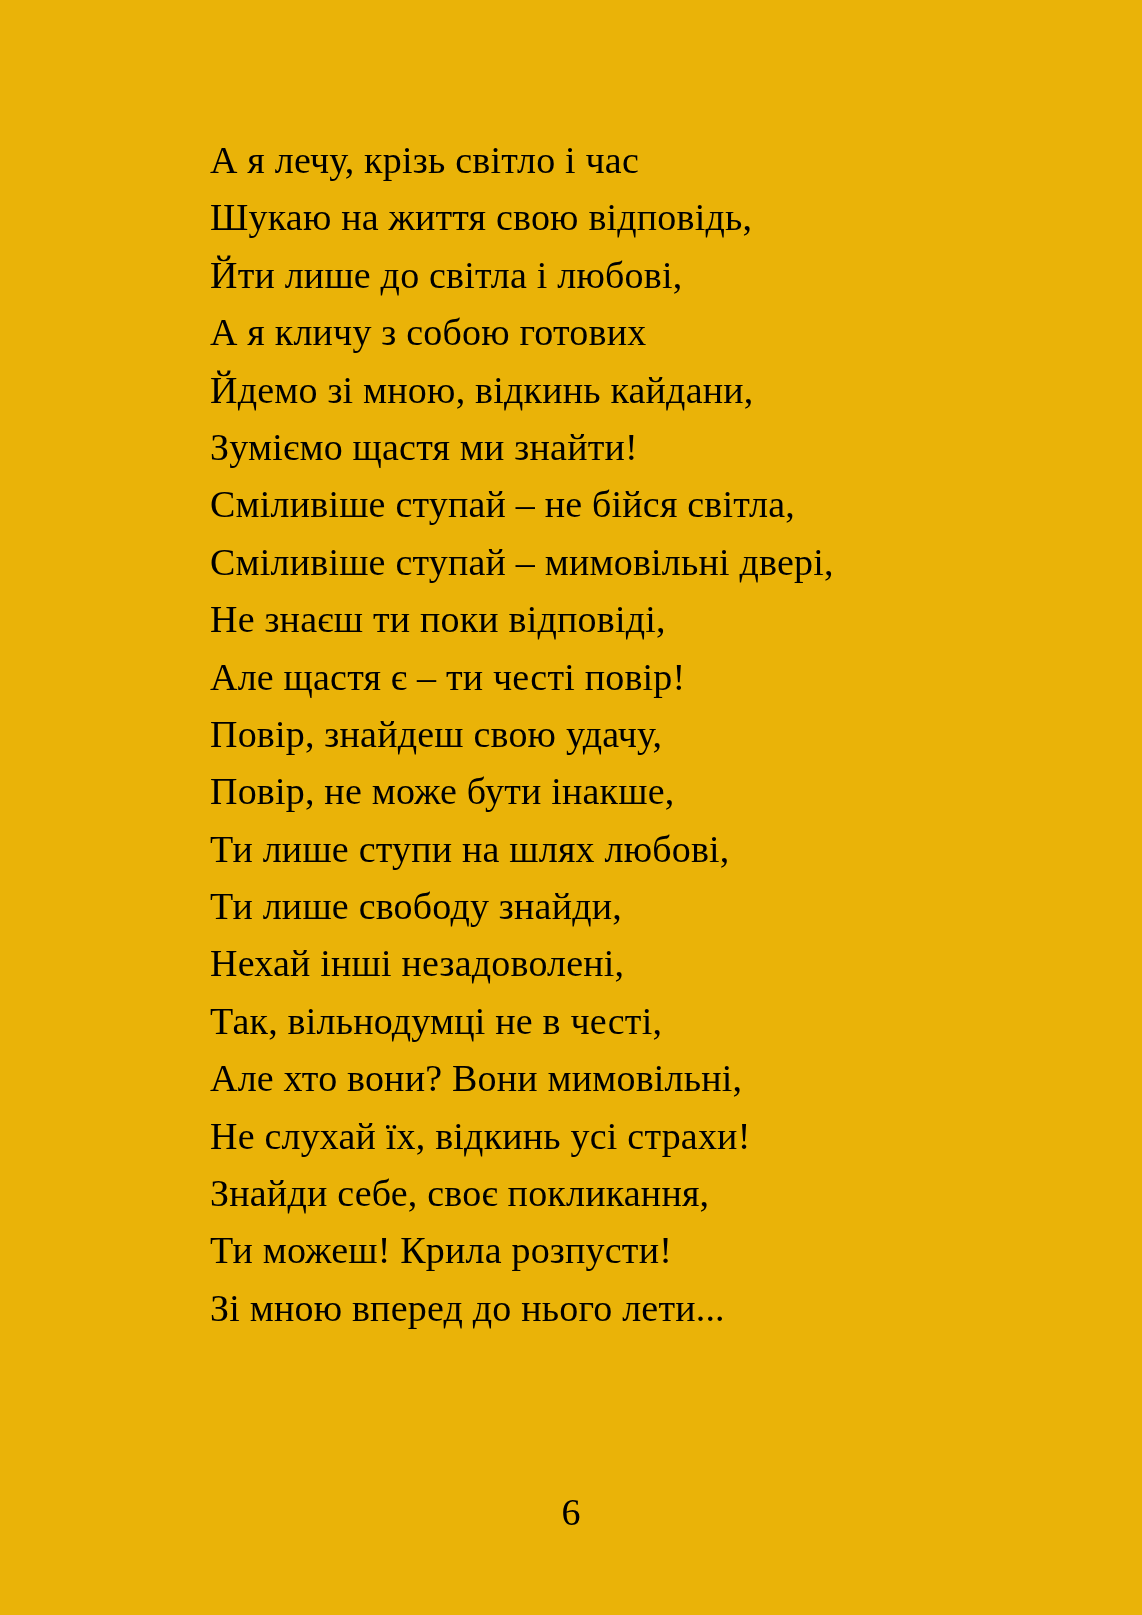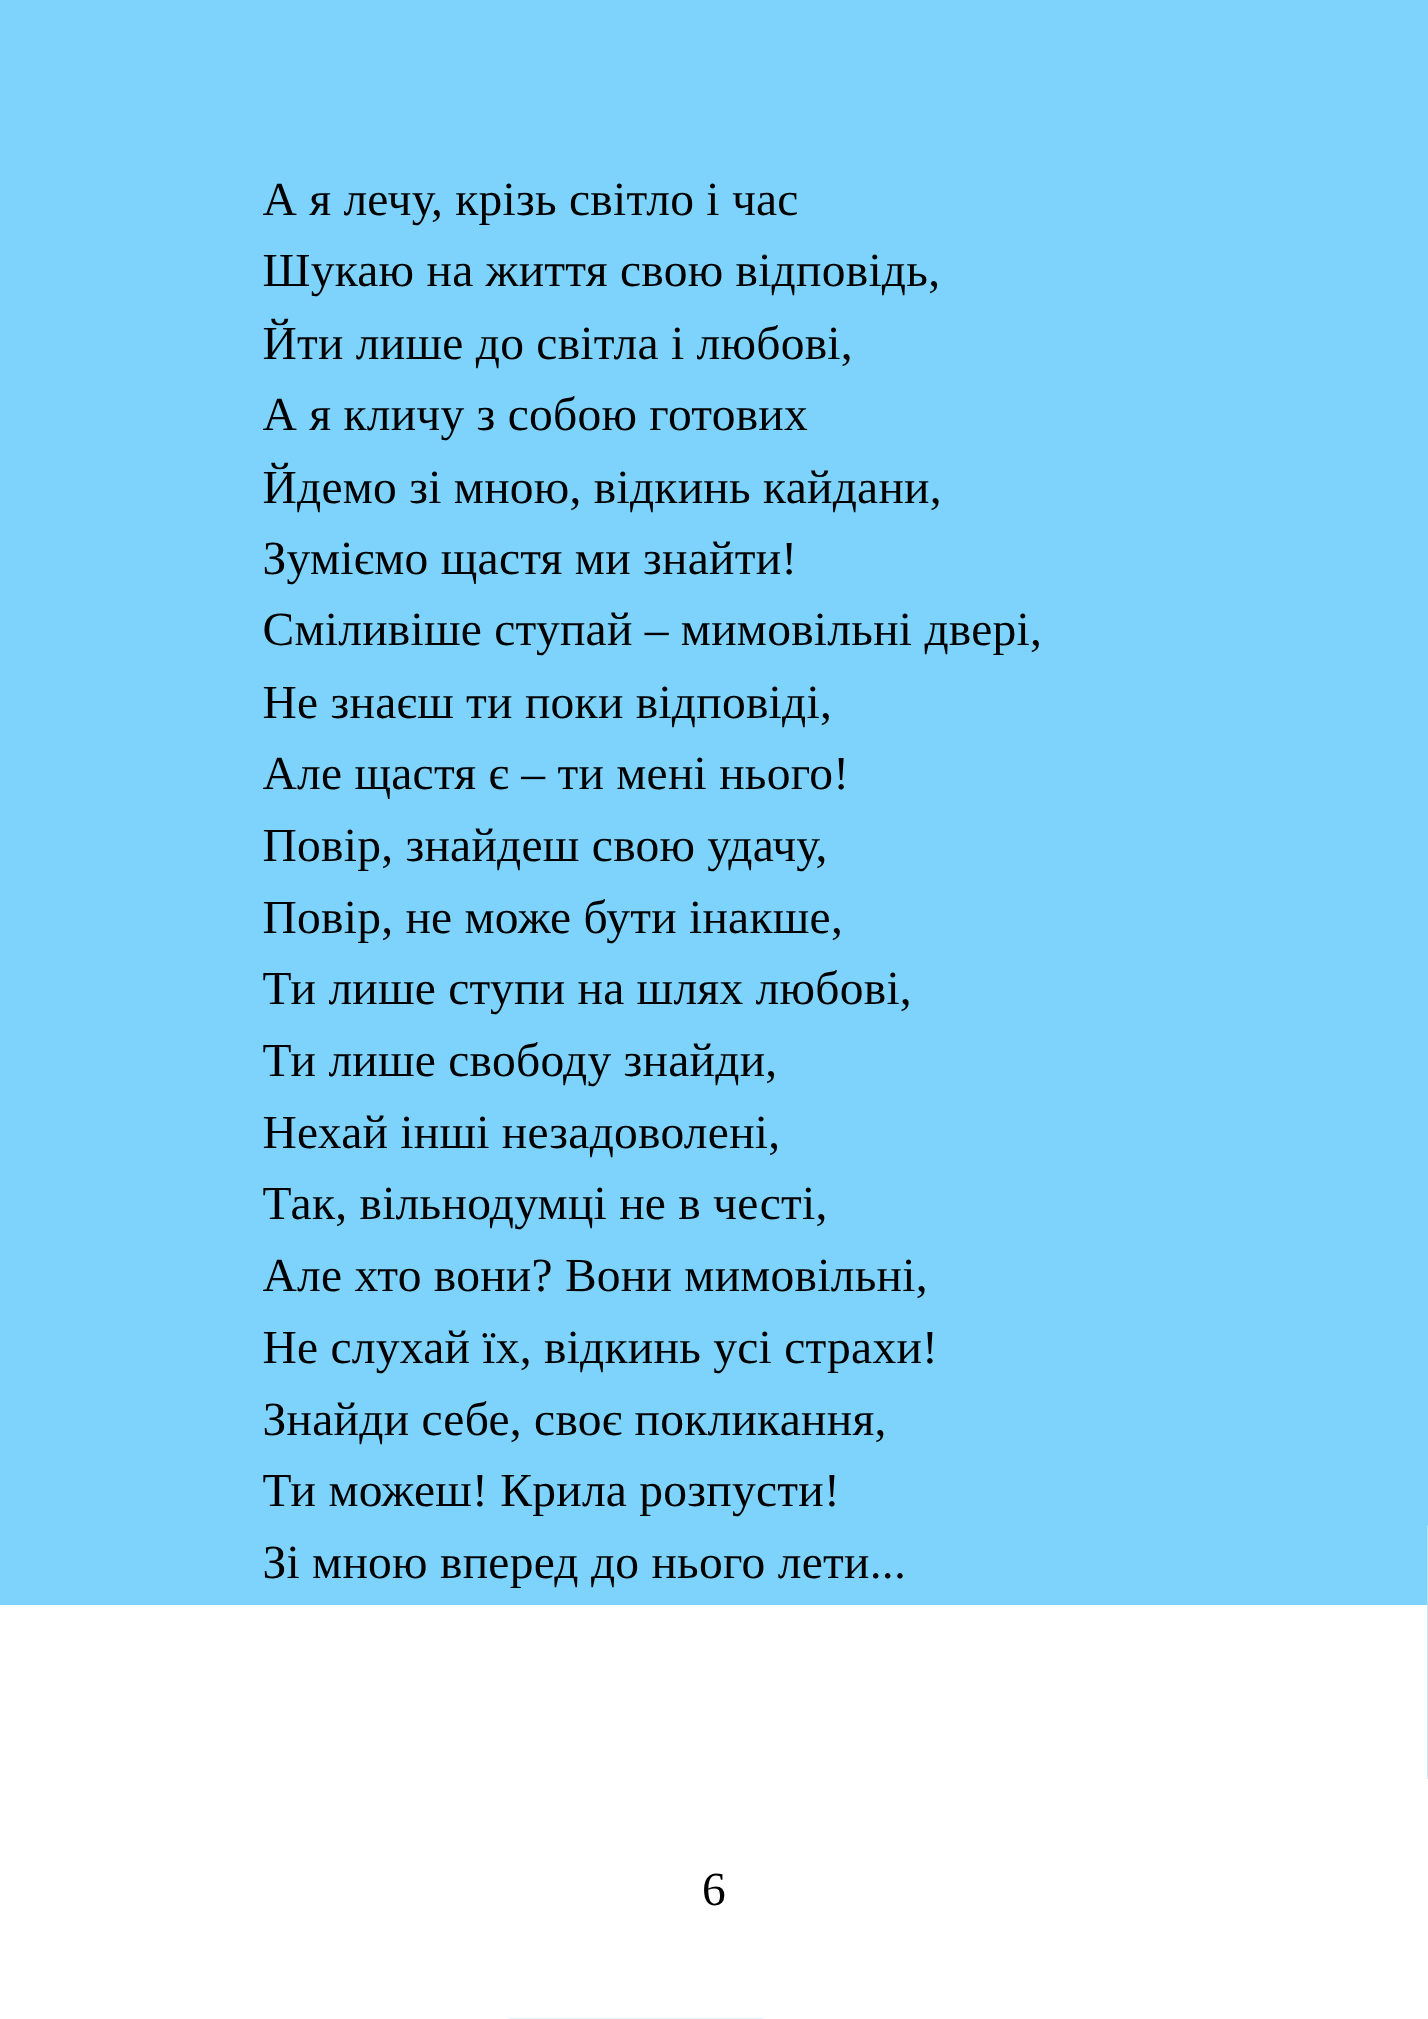--- a/index.html
+++ b/index.html
@@ -12,22 +12,22 @@
     background: #ffffff;
     position: relative;
     overflow: hidden;
     font-family: "Liberation Serif", "DejaVu Serif", serif;
   }
   .page {
     position: absolute;
     left: 0;
     top: 0;
     width: 1142px;
-    height: 1284px;
-    background: #7dd3fc;
+    height: 1615px;
+    background: #eab308;
   }
   .poem {
     position: absolute;
     left: 210px;
     top: 132px;
     width: 760px;
     font-size: 38px;
     line-height: 57.4px;
     color: #000000;
     white-space: nowrap;
@@ -51,23 +51,24 @@
 <body>
 
 <div class="page">
   <div class="poem">
       <div class="poem-line">А я лечу, крізь світло і час</div>
       <div class="poem-line">Шукаю на життя свою відповідь,</div>
       <div class="poem-line">Йти лише до світла і любові,</div>
       <div class="poem-line">А я кличу з собою готових</div>
       <div class="poem-line">Йдемо зі мною, відкинь кайдани,</div>
       <div class="poem-line">Зуміємо щастя ми знайти!</div>
+      <div class="poem-line">Сміливіше ступай – не бійся світла,</div>
       <div class="poem-line">Сміливіше ступай – мимовільні двері,</div>
       <div class="poem-line">Не знаєш ти поки відповіді,</div>
-      <div class="poem-line">Але щастя є – ти мені нього!</div>
+      <div class="poem-line">Але щастя є – ти честі повір!</div>
       <div class="poem-line">Повір, знайдеш свою удачу,</div>
       <div class="poem-line">Повір, не може бути інакше,</div>
       <div class="poem-line">Ти лише ступи на шлях любові,</div>
       <div class="poem-line">Ти лише свободу знайди,</div>
       <div class="poem-line">Нехай інші незадоволені,</div>
       <div class="poem-line">Так, вільнодумці не в честі,</div>
       <div class="poem-line">Але хто вони? Вони мимовільні,</div>
       <div class="poem-line">Не слухай їх, відкинь усі страхи!</div>
       <div class="poem-line">Знайди себе, своє покликання,</div>
       <div class="poem-line">Ти можеш! Крила розпусти!</div>

